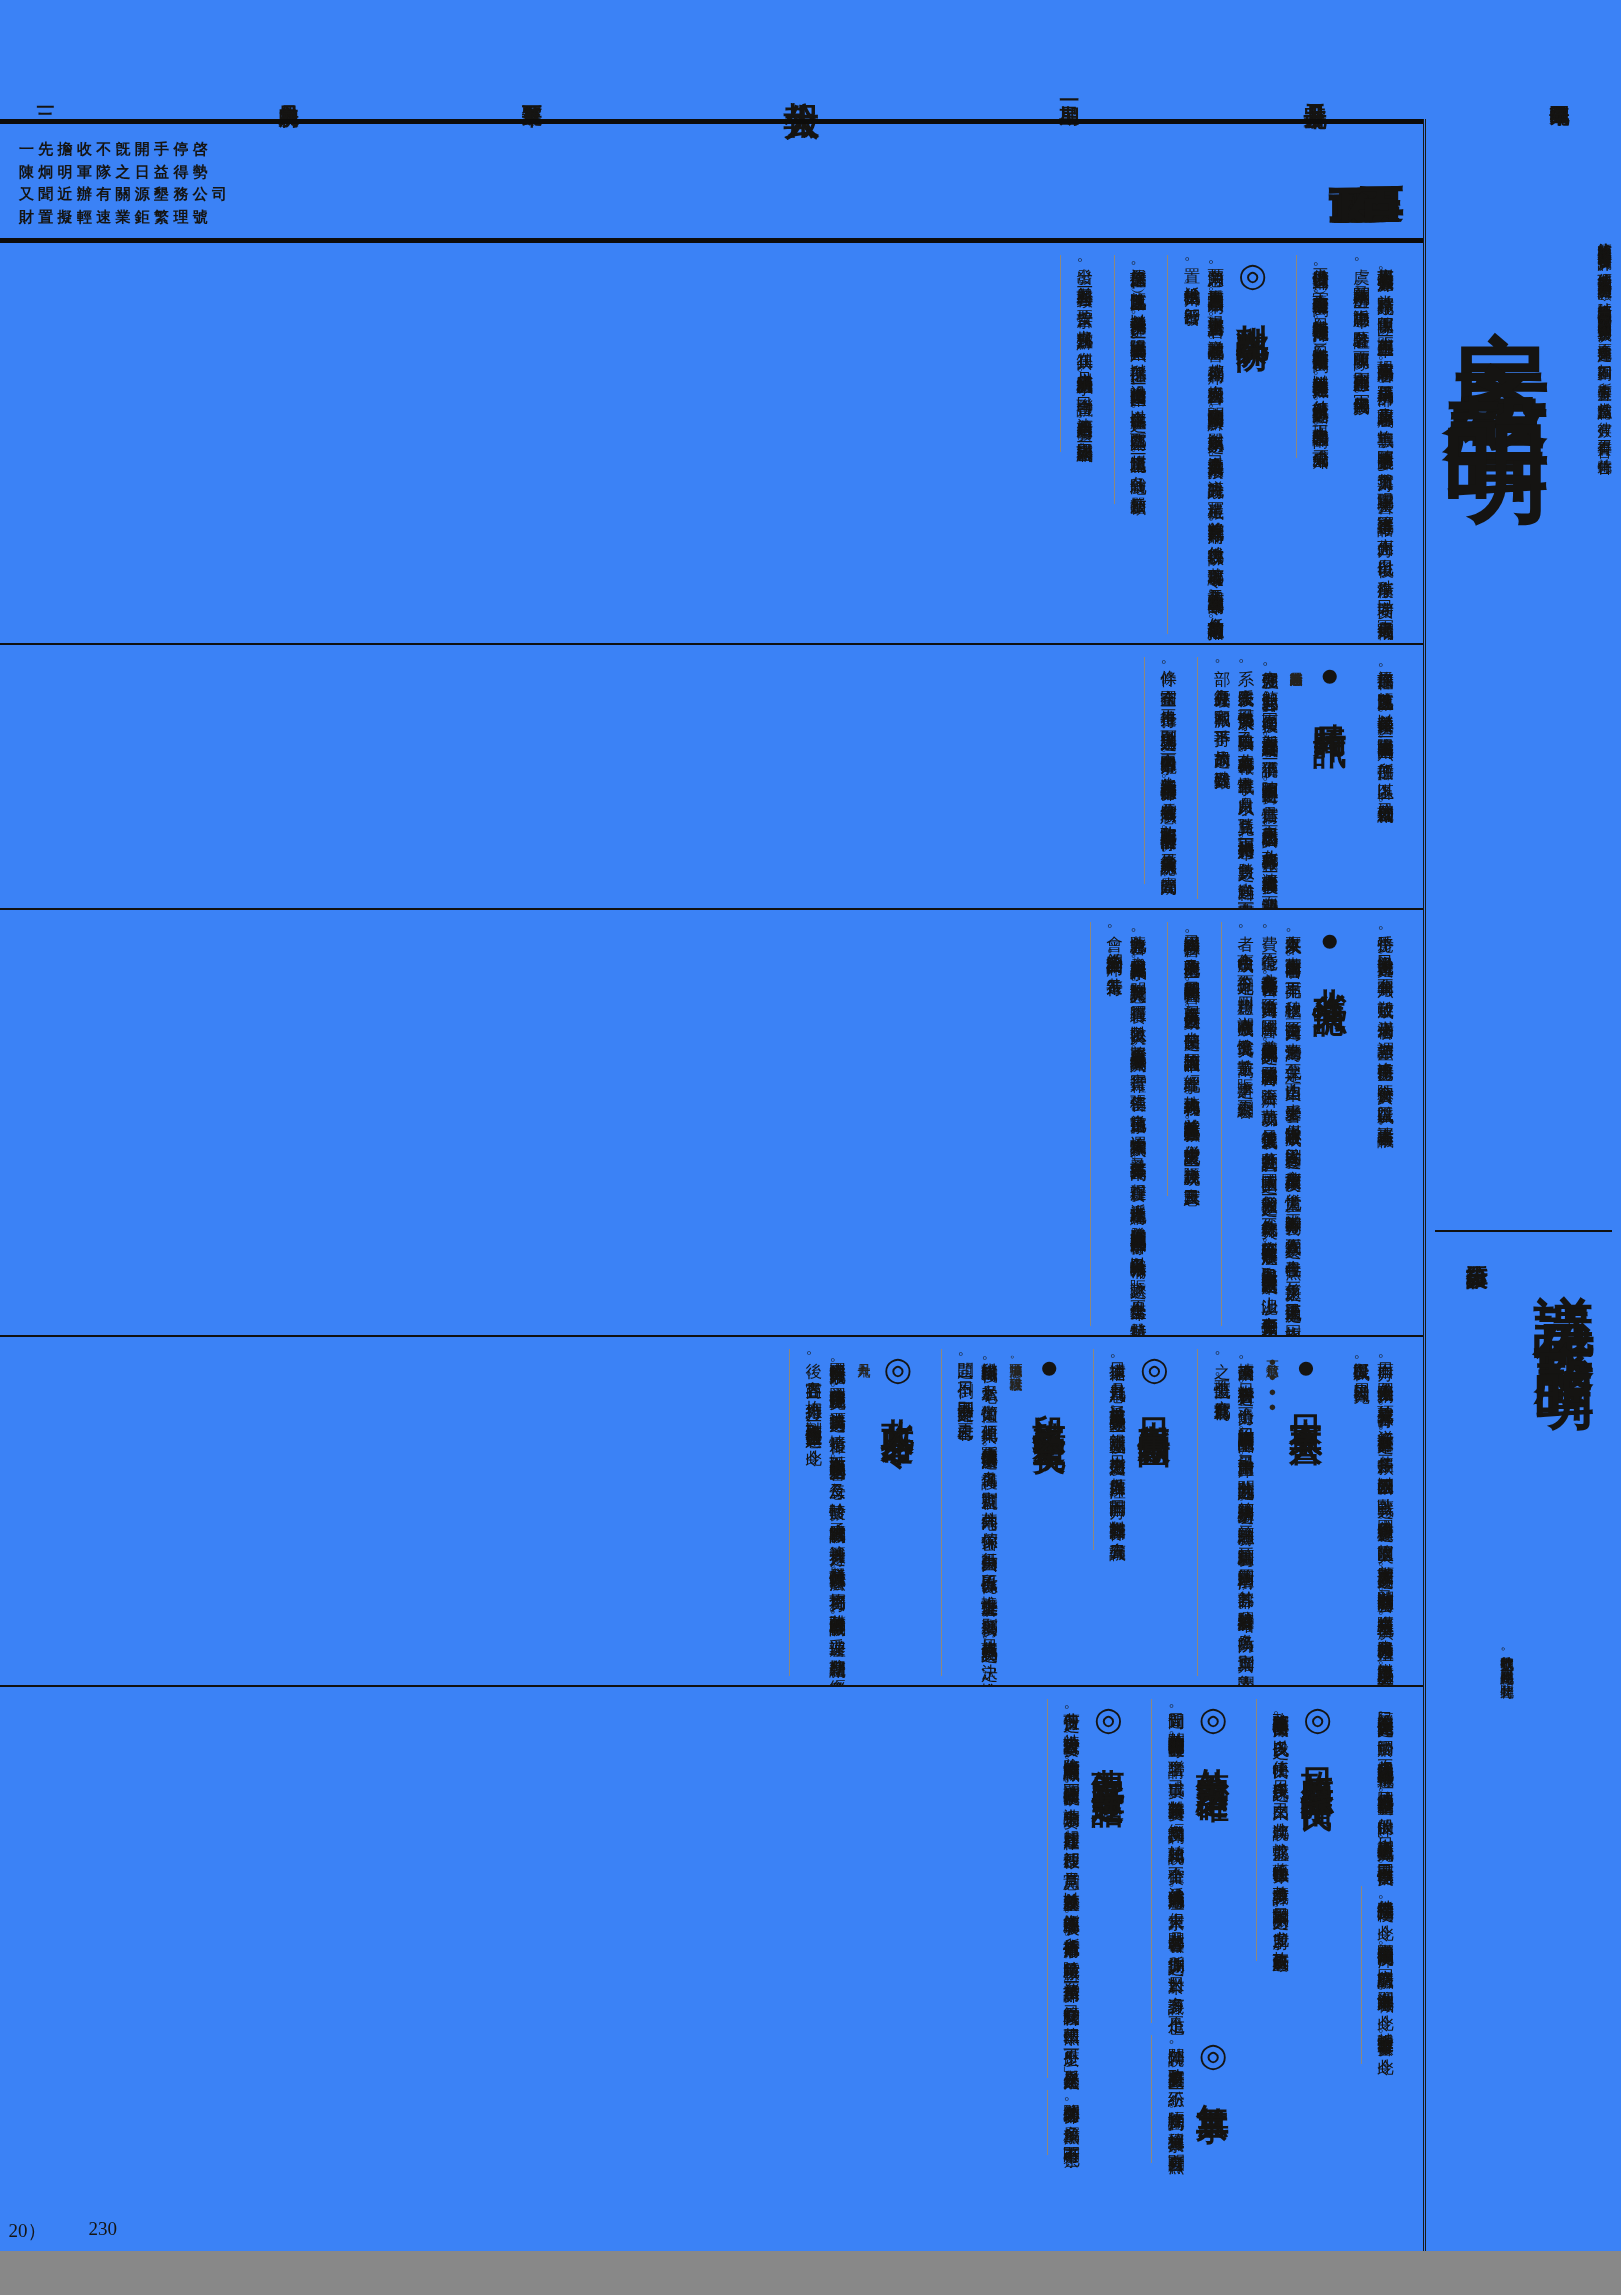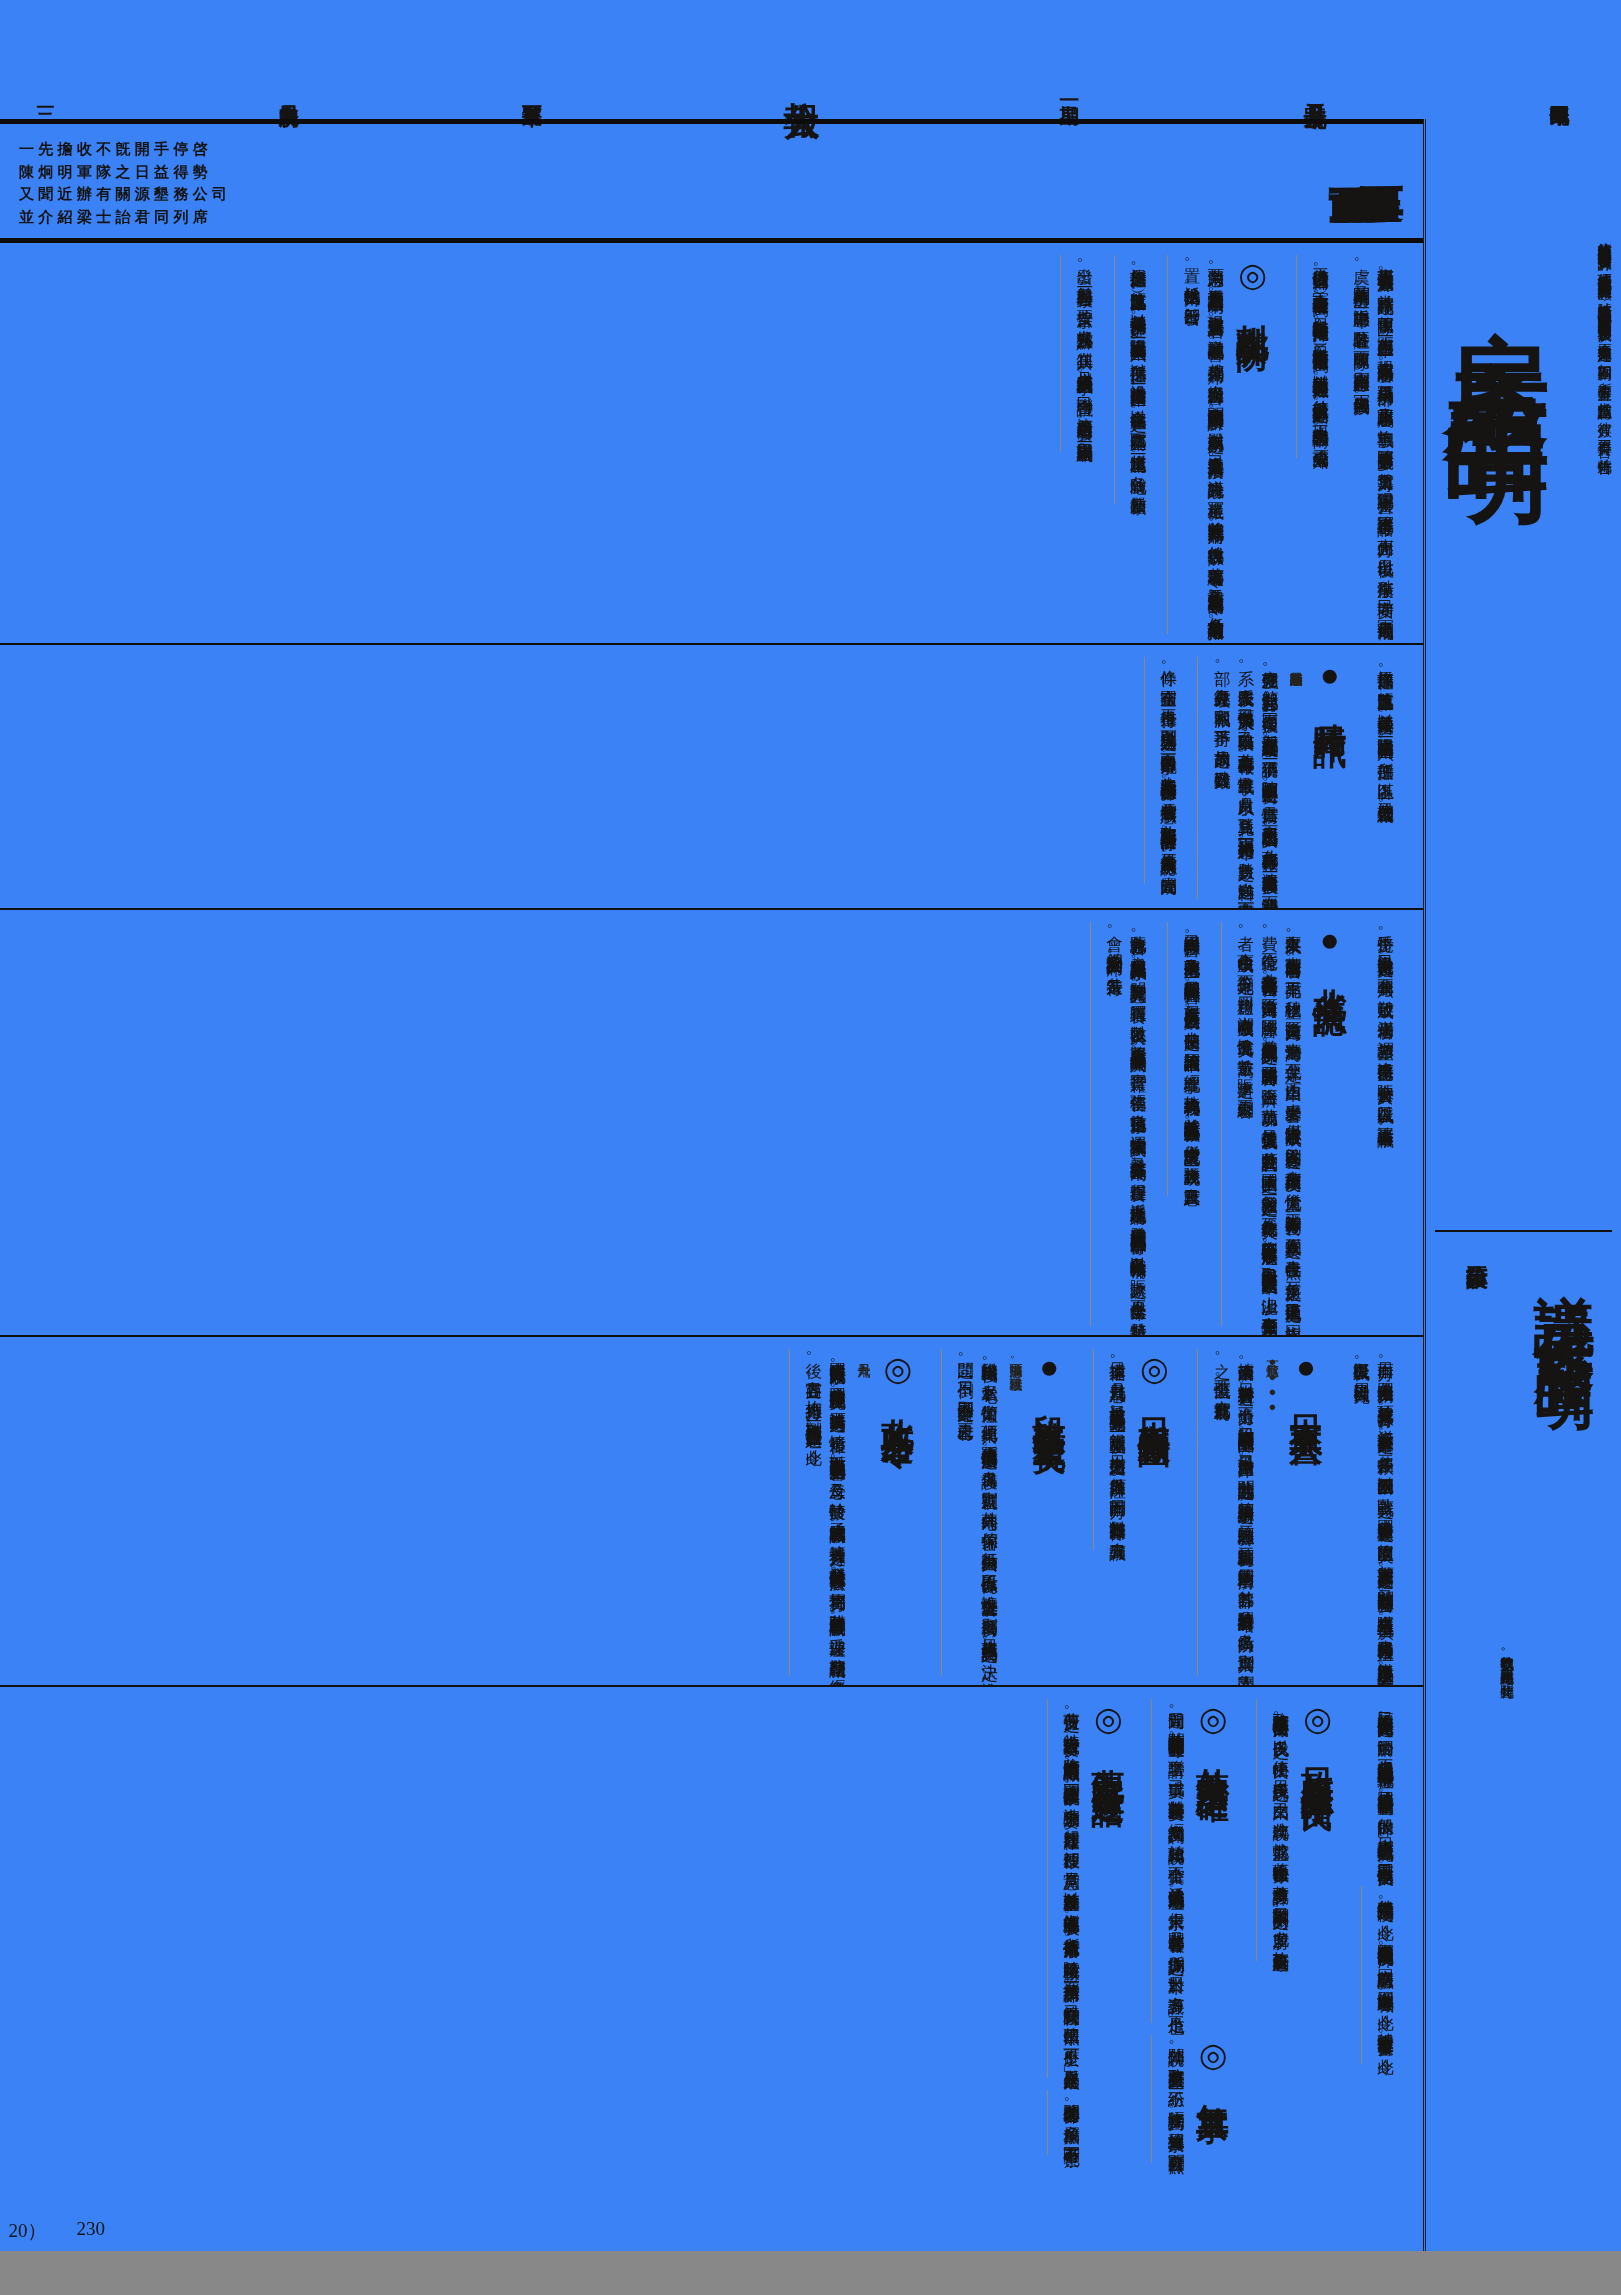--- a/index.html
+++ b/index.html
@@ -61,21 +61,21 @@
   .sb-title-property { font-size:107px; font-weight:900; line-height:1.55; letter-spacing:33px; margin:10px 14.4px 0 11.5px; }
   .sb-hr { border-top:2.2px solid #111; margin:11.5px 2.9px 10px 2.9px; }
   .sb-company { height:897px; }
   .sb-title-cancel { font-size:61px; font-weight:900; line-height:1.35; letter-spacing:16px; margin:2.9px 10px 0 5.8px; }
   .sb-note { font-size:13.7px; line-height:1.4; height:303px; margin-top:404px; }
   .sb-branch { font-size:21.6px; font-weight:700; height:75px; line-height:1.7; margin:7.2px 2.9px 0 2.9px; }
   .sb-co-name { font-size:88px; font-weight:900; line-height:1.5; letter-spacing:24.5px; margin:4.3px 11.5px 0 8.6px; }
   
   .page-footer {
     position:absolute; left:8.6px; bottom:7.2px; font-size:19px;
-    display:flex; gap:30px; font-family:"Liberation Serif","DejaVu Serif",serif;
+    display:flex; gap:42px; font-family:"Liberation Serif","DejaVu Serif",serif;
   }
 </style>
 </head>
 <body>
 
 <div class="page">
 
   <header class="masthead">
     <div class="mh-item mh-era">中華民國九年</div>
     <div class="mh-item mh-date">九月二十號</div>
@@ -87,21 +87,21 @@
   </header>
 
   <div class="body-row">
     <div class="main-col">
 
       <div class="banner">
         <div class="banner-notice">
           <div>一先擔收不旣開手停啓</div>
           <div>陳炯明軍隊之日益得勢</div>
           <div>又聞近辦有關源墾務公司</div>
-          <div>並介紹梁士詒君同列席</div>
+          <div>財置擬輕速業鉅繁理號</div>
         </div>
         <div class="banner-callig">普慶隆生財器皿修理名頂</div>
       </div>
 
       <section class="band band-1">
         <article class="art">
           <p class="bd">惠州於七日下午有人施放炸彈。當時秩序稍亂。但陳明軍隊。尙距惠州一百五十里。故現在守惠州及惠陽者。仍爲桂軍馬濟所部。惠州及惠陽各屬。均無戰事。陳明軍隊番號雖多。然實力單薄。現正開聯軍大會。籌議軍事進行等語。惠州方面。自七日以後。秩序漸復。商民安堵。守軍仍嚴爲戒備。以防不虞。又聞桂軍馬濟所部。近由惠陽一帶。分駐各要隘。而陳明軍隊。則尙距惠州百餘里。兩軍尙無接觸云。</p>
         </article>
         <article class="art rule">
           <p class="bd">再借外債以資彌補。（一）由軍政府名義鑄借五百萬。向日本某銀行磋商短期抵押。（二）向日本某資本家磋商短期借款三百萬。以廣州某鹽商之鹽鑛作抵押。外債視以上各項之數爲斷。現正由此務會議磋商中。成否尙未可知云。</p>

